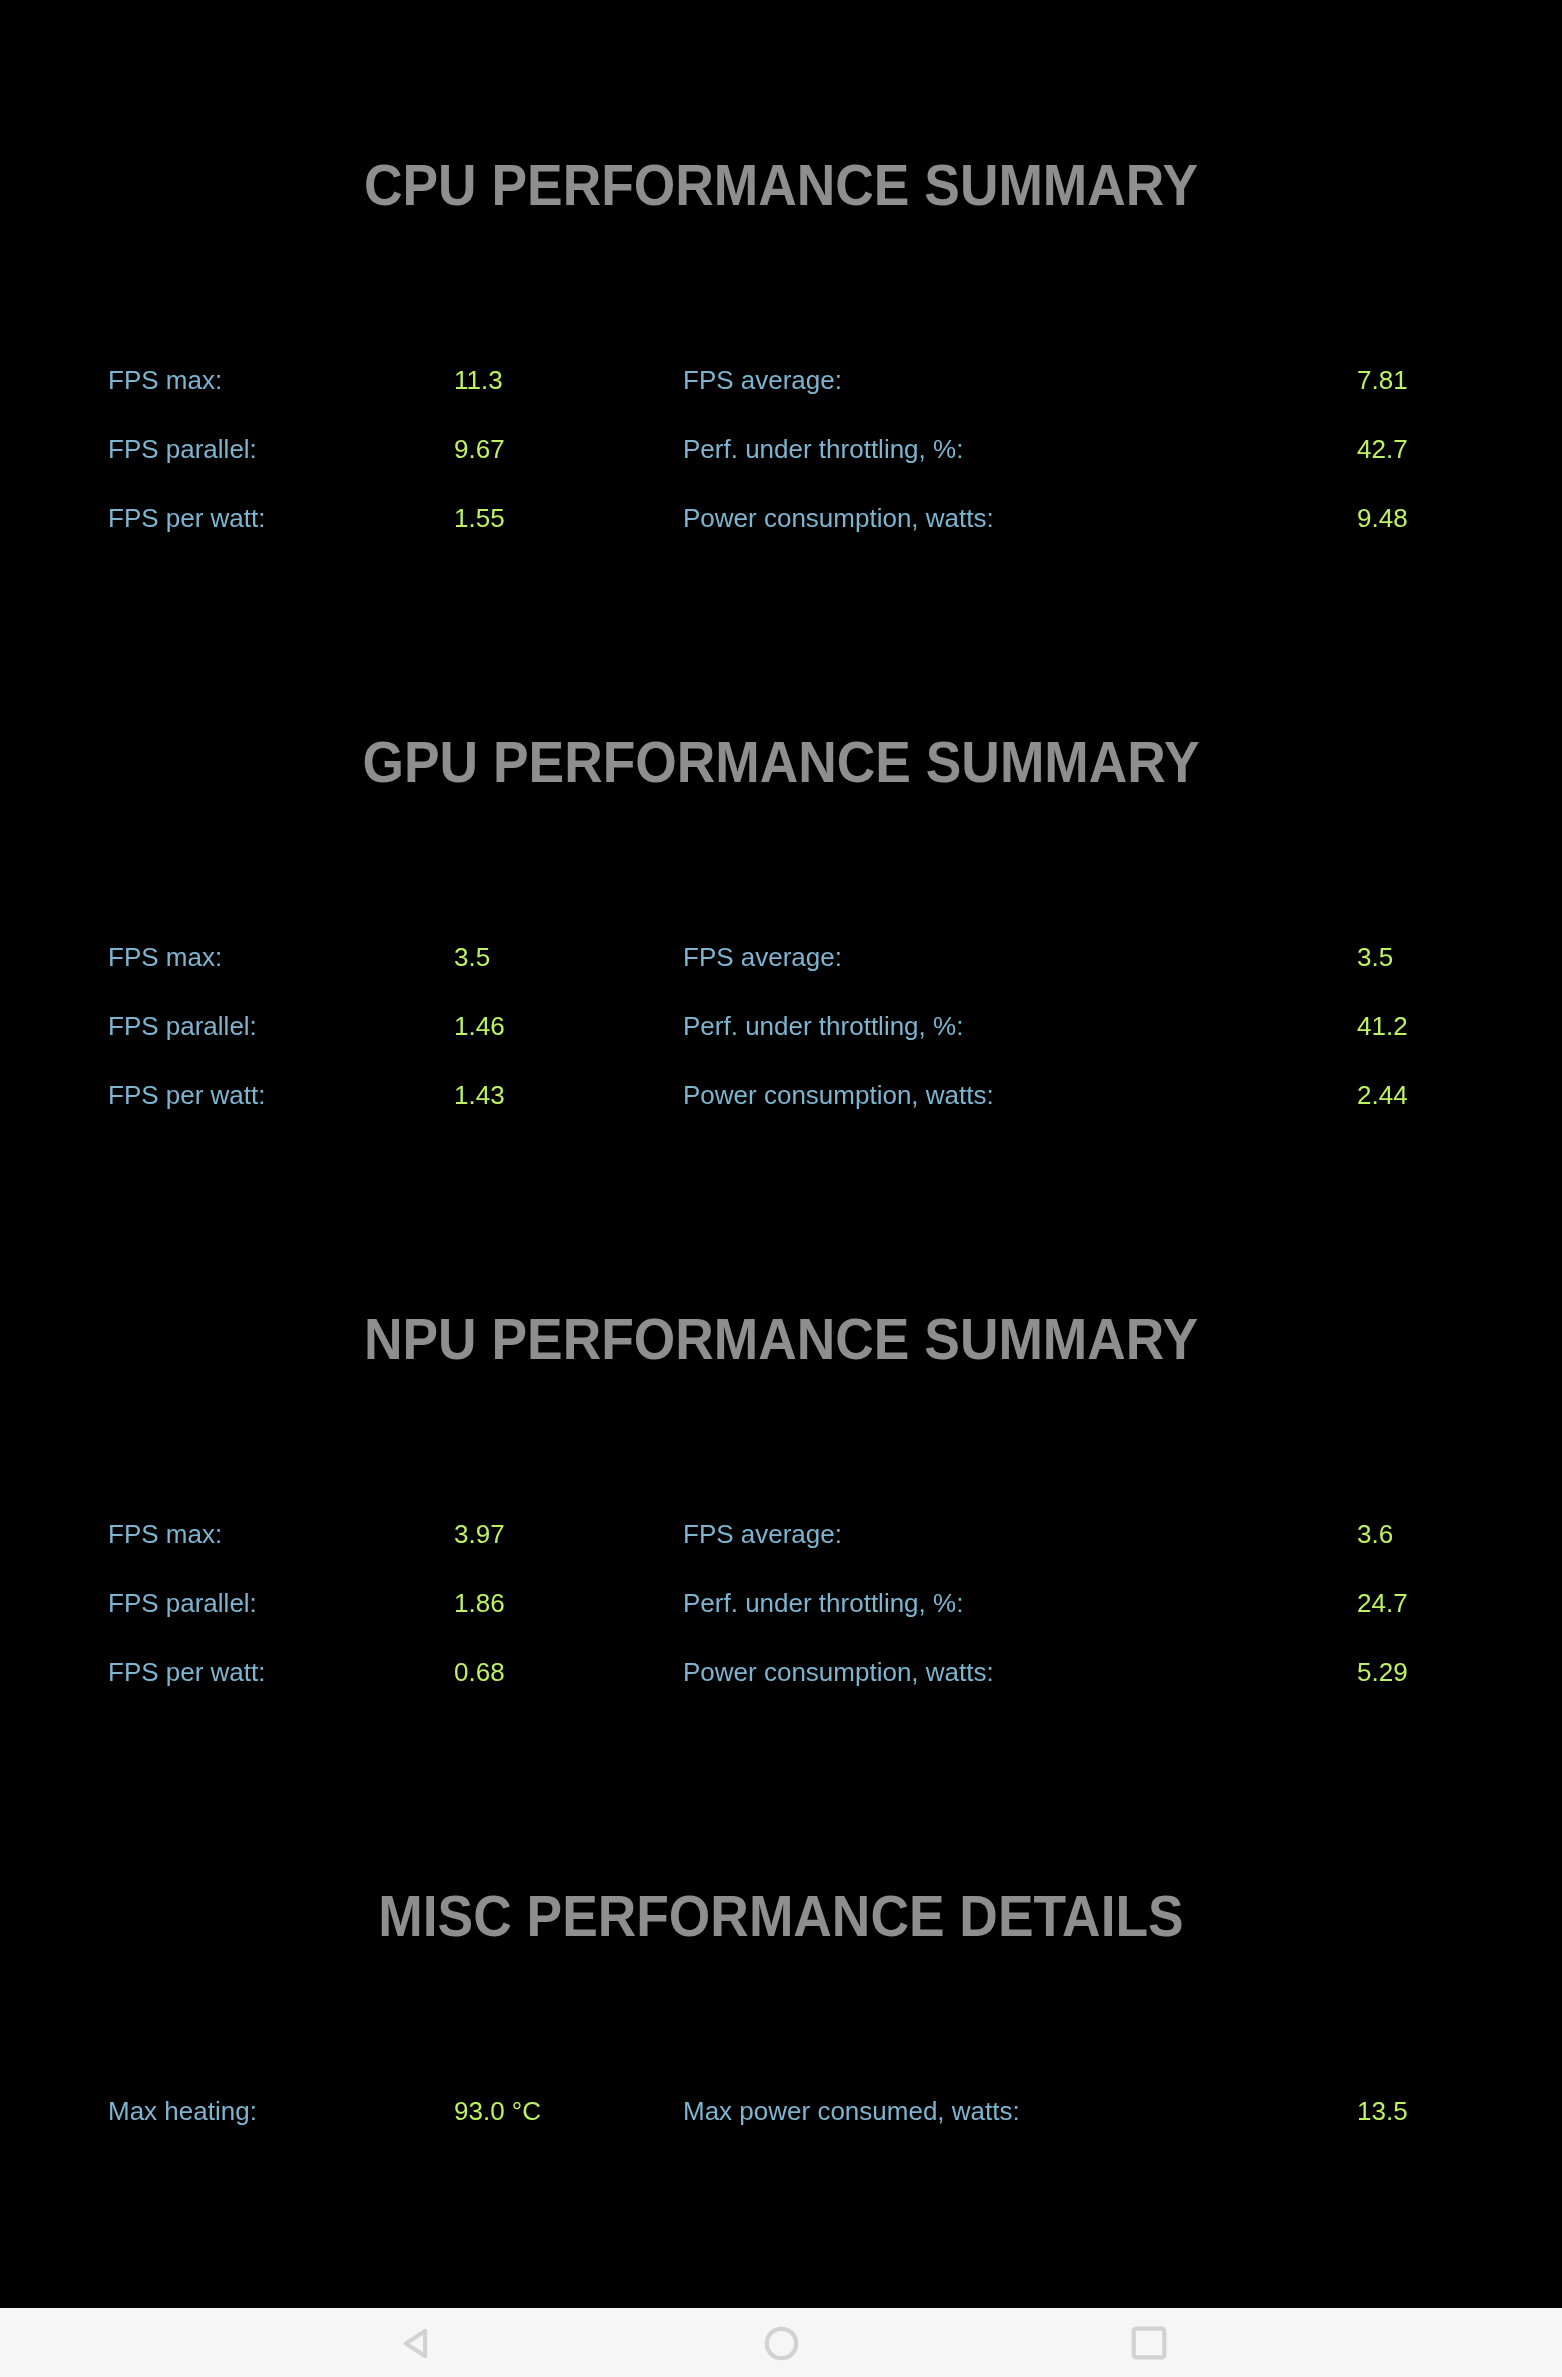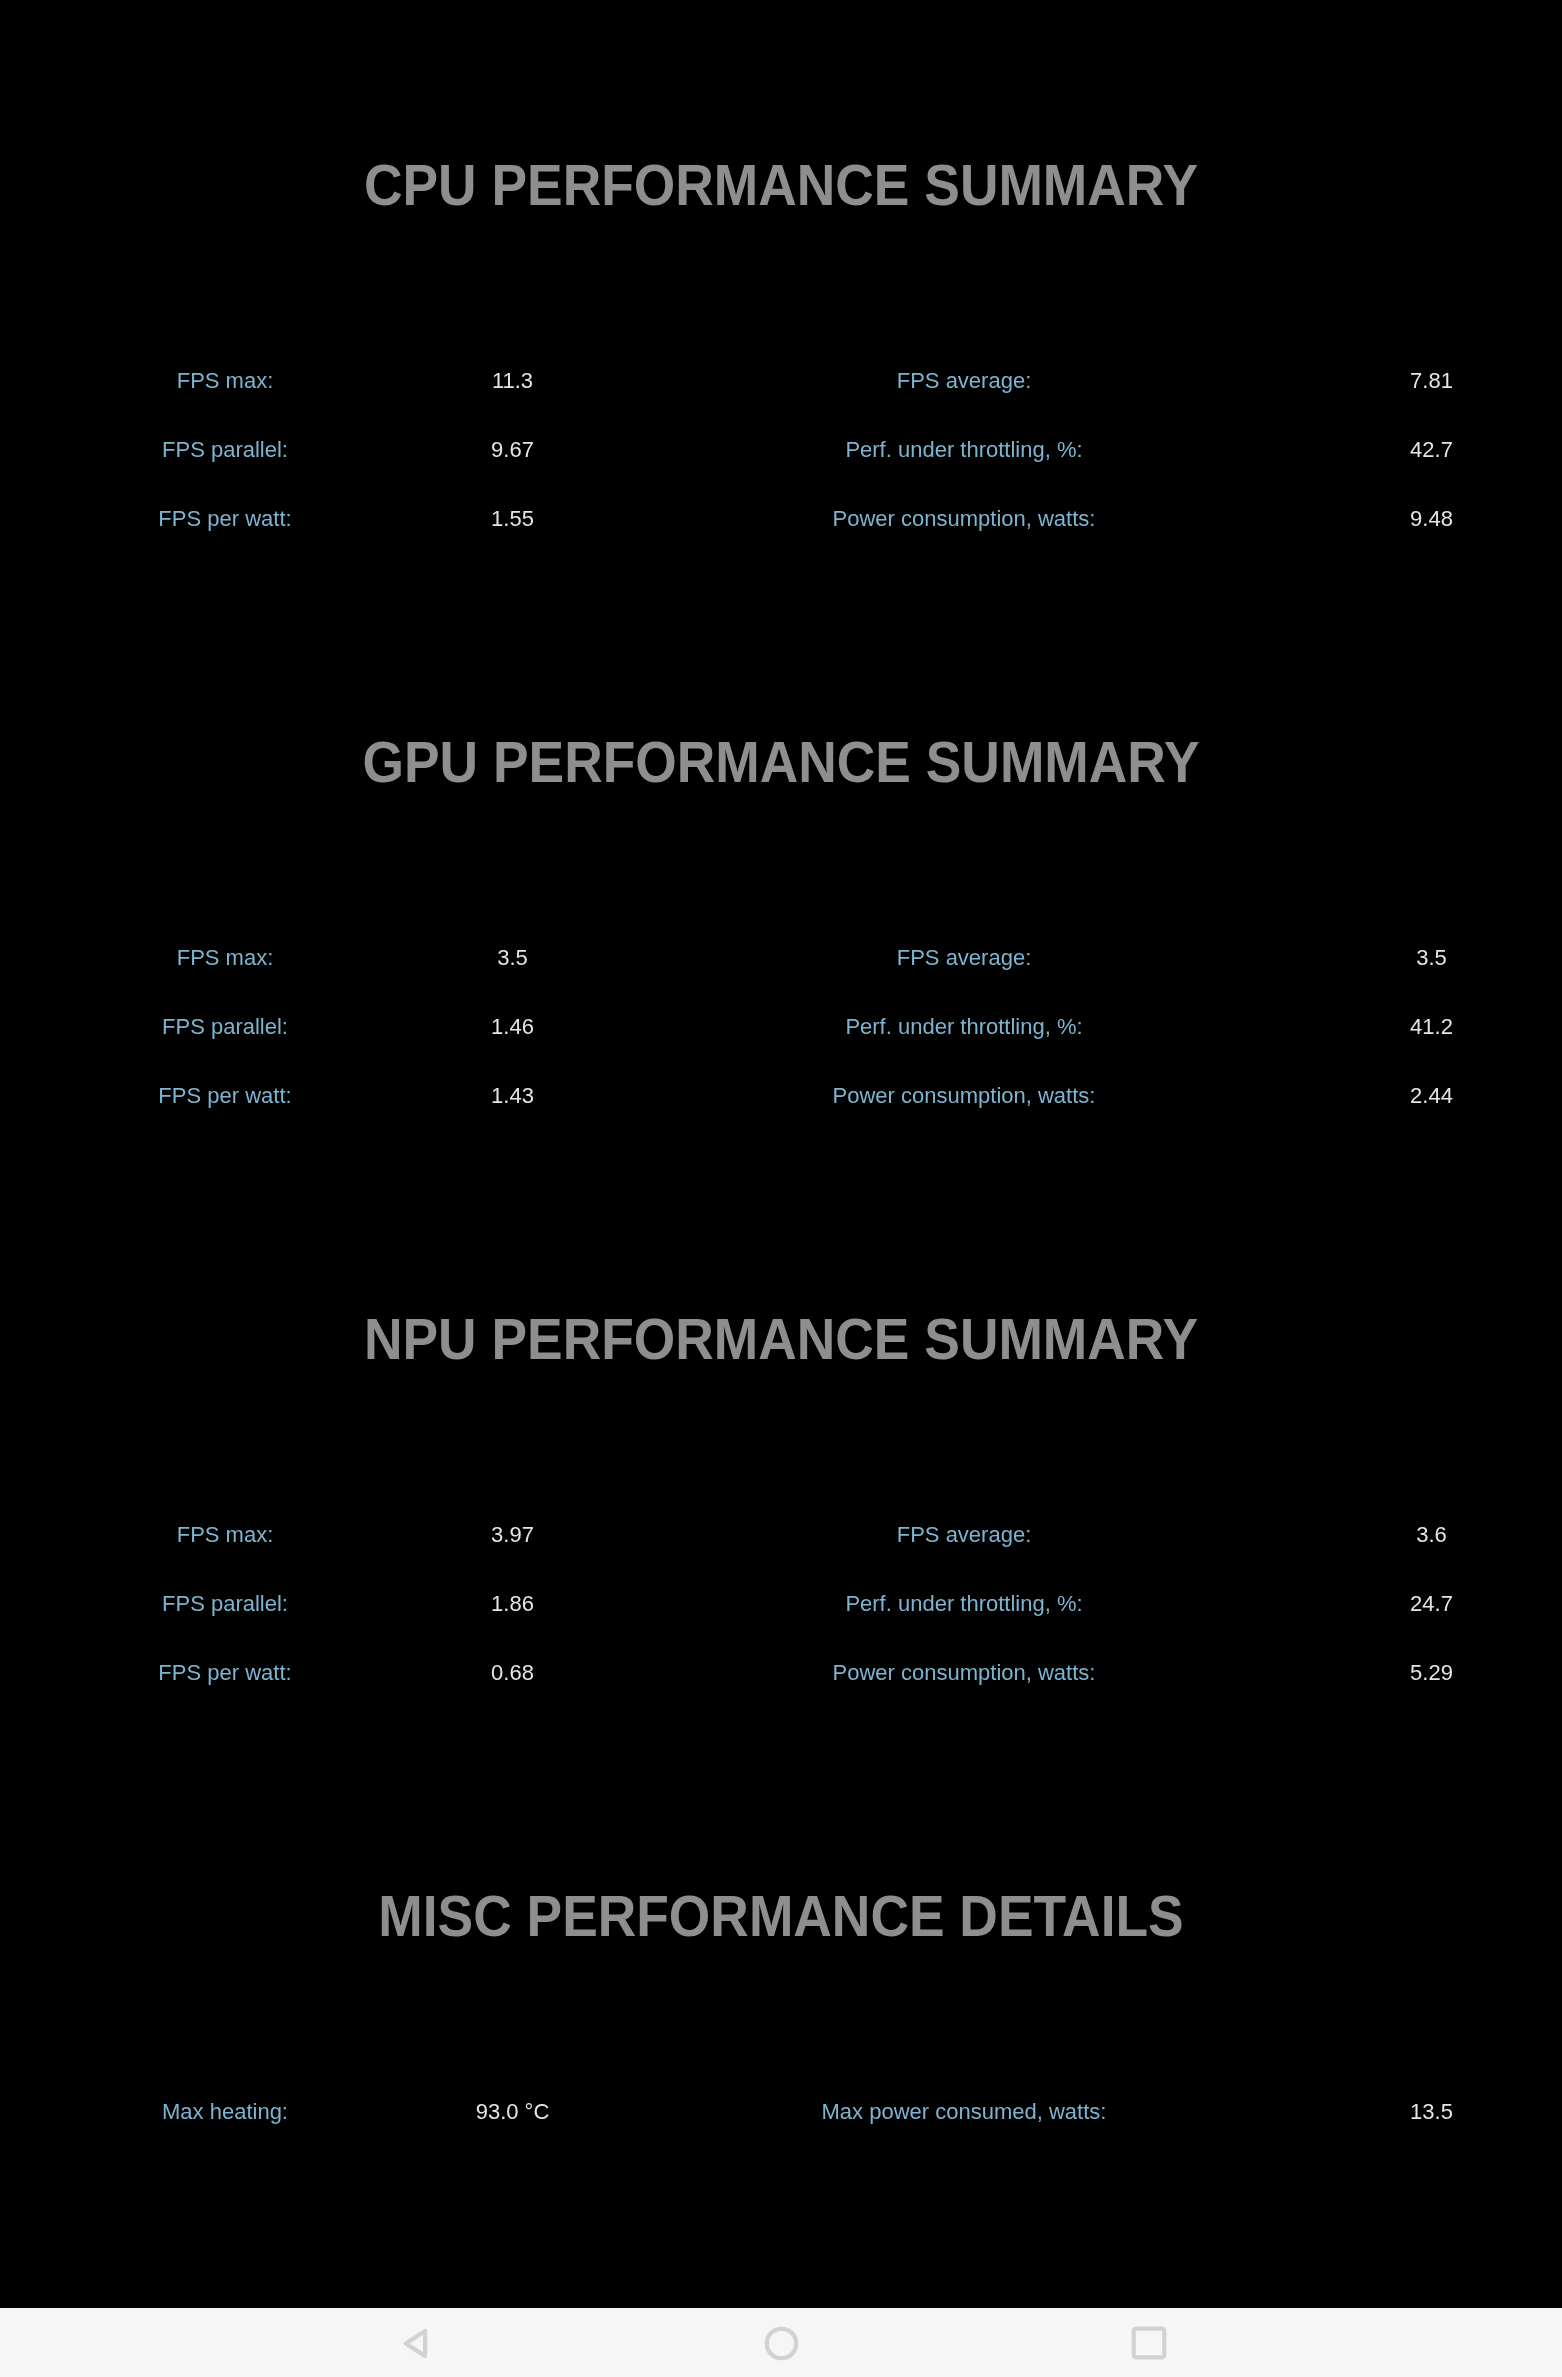--- a/index.html
+++ b/index.html
@@ -28,28 +28,27 @@
   }
   .sec-title.first { margin-top: 151px; }
   .sec-title.next  { margin-top: 175px; }
 
   .rows { margin-top: 127px; }
 
   .row {
     height: 69px;
     display: grid;
     grid-template-columns: 346px 229px 674px 1fr;
-    margin-left: 52px;
+    margin-left: 108px;
     align-items: center;
-    font-size: 22px;
+    font-size: 26px;
     white-space: nowrap;
-    text-align: center;
   }
   .lbl { color: #7db4d0; }
-  .val { color: #e5e5e5; }
+  .val { color: #bef264; }
 
   .navbar {
     position: absolute;
     left: 0;
     top: 2308px;
     width: 1562px;
     height: 70px;
     background: #f6f6f6;
   }
   .nav-btn {

